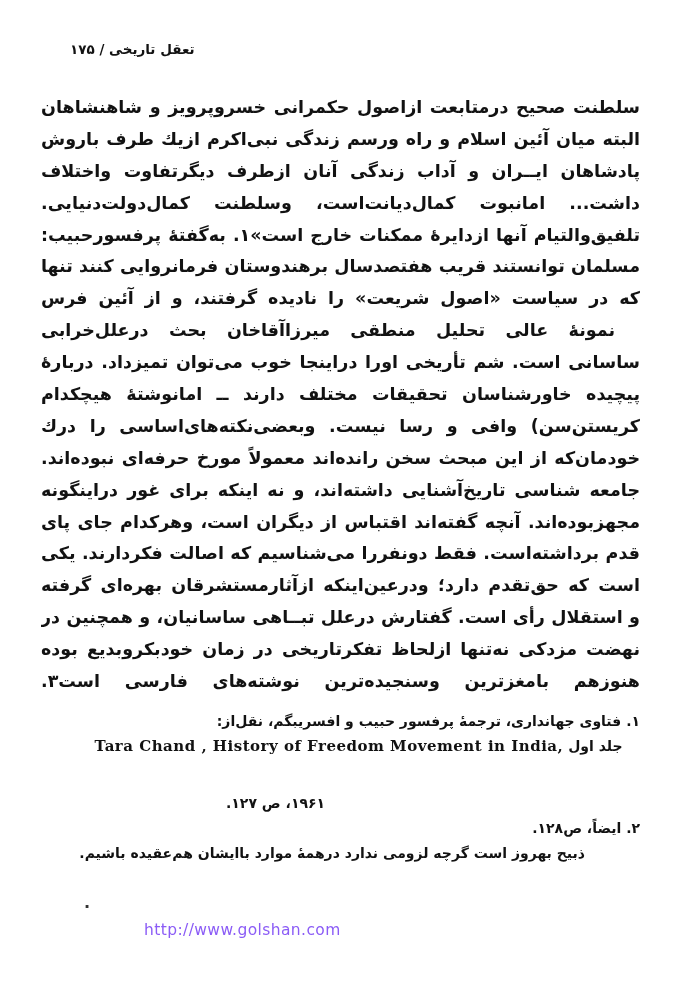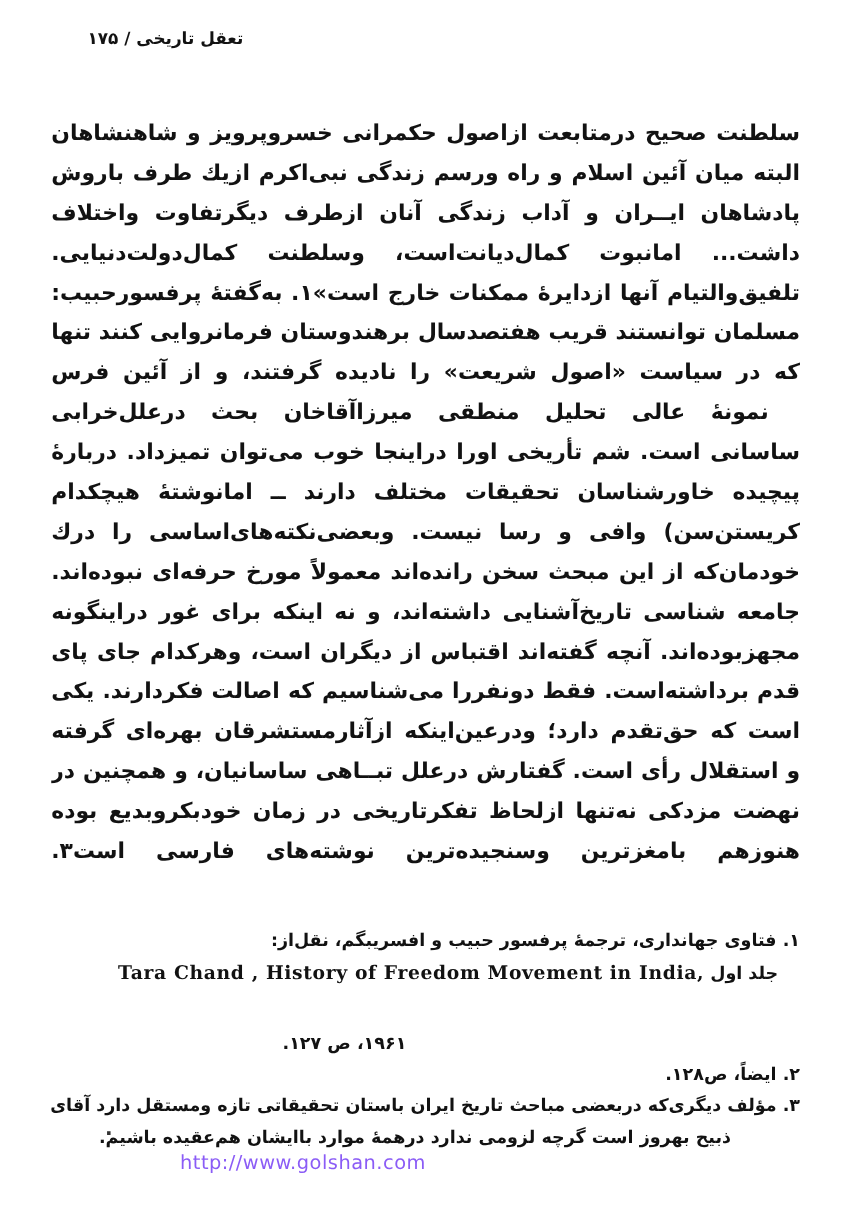--- a/index.html
+++ b/index.html
@@ -7,21 +7,21 @@
     position:relative;
     width:681px;height:981px;
     margin:0 auto;
     background:#ffffff;
     overflow:hidden;
     font-family:"DejaVu Sans", sans-serif;
     color:#121212;
   }
   
   .running-head{
-    position:absolute;top:23px;left:70px;
+    position:absolute;top:41px;left:70px;
     direction:rtl;
     font-size:13.5px;font-weight:bold;
     letter-spacing:.5px;
     white-space:nowrap;
   }
   
   .body-block{
     position:absolute;top:92px;right:41px;width:599px;
     direction:rtl;
   }
@@ -37,21 +37,21 @@
   }
   .body-line.line-end{
     text-align:right;
     text-align-last:right;
   }
   .body-line.line-indent{
     padding-right:25px;
   }
   
   .footnotes{
-    position:absolute;top:741px;right:41px;width:599px;
+    position:absolute;top:709px;right:41px;width:599px;
     direction:rtl;
   }
   .fn-line{
     font-size:14px;
     font-weight:bold;
     line-height:25px;
     height:25px;
     text-align:right;
     white-space:nowrap;
     overflow:hidden;
@@ -123,21 +123,20 @@
   </div>
 
   <div class="footnotes">
     <div class="fn-line">۱. فتاوی جهانداری، ترجمهٔ پرفسور حبیب و افسریبگم، نقل‌از:</div>
     <div class="fn-line fn-mixed">
       <span>جلد اول</span>
       <span class="fn-latin">Tara Chand , History of  Freedom  Movement  in India,</span>
     </div>
     <div class="fn-line fn-pagenum">۱۹۶۱، ص ۱۲۷.</div>
     <div class="fn-line">۲. ایضاً، ص۱۲۸.</div>
-    <div class="fn-line">۳. مؤلف دیگری‌که دربعضی مباحث تاریخ ایران باستان تحقیقاتی تازه ومستقل دارد آقای</div>
     <div class="fn-line fn-cont">ذبیح بهروز است گرچه لزومی ندارد درهمهٔ موارد باایشان هم‌عقیده باشیم.</div>
   </div>
 
   <div class="stray-mark">.</div>
 
   <div class="watermark">http://www.golshan.com</div>
 
 </div>
 
 </body></html>

